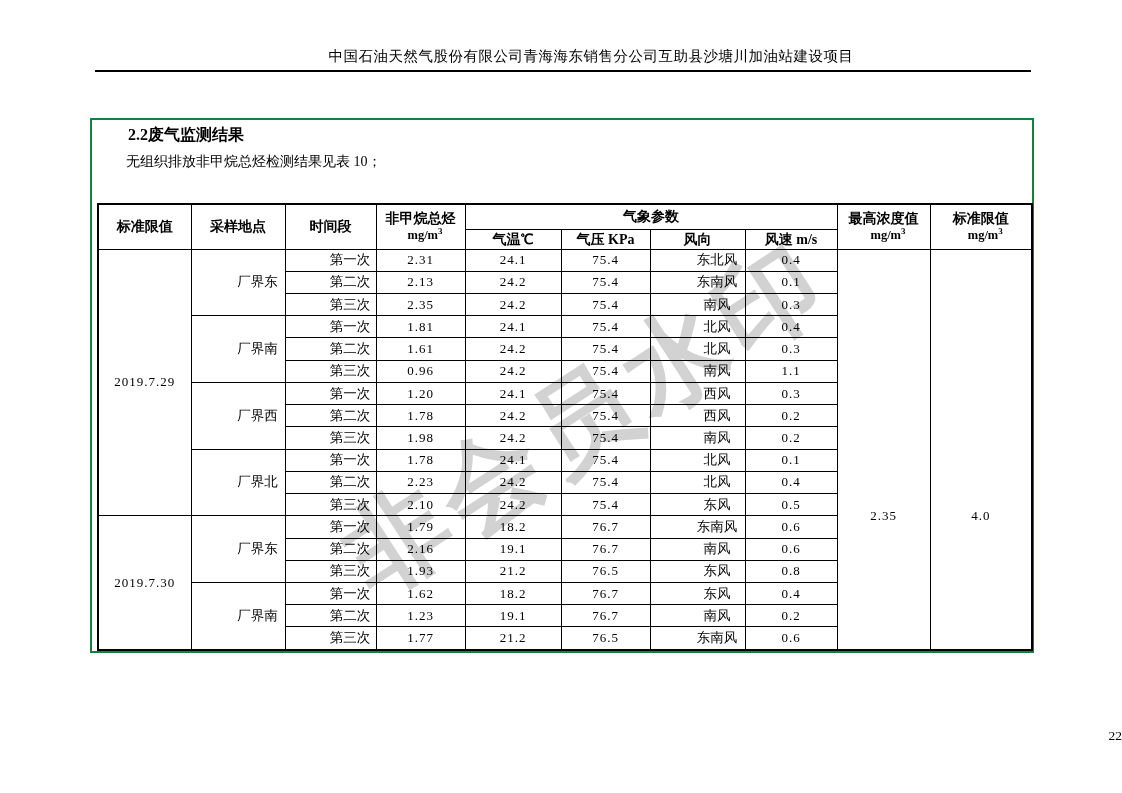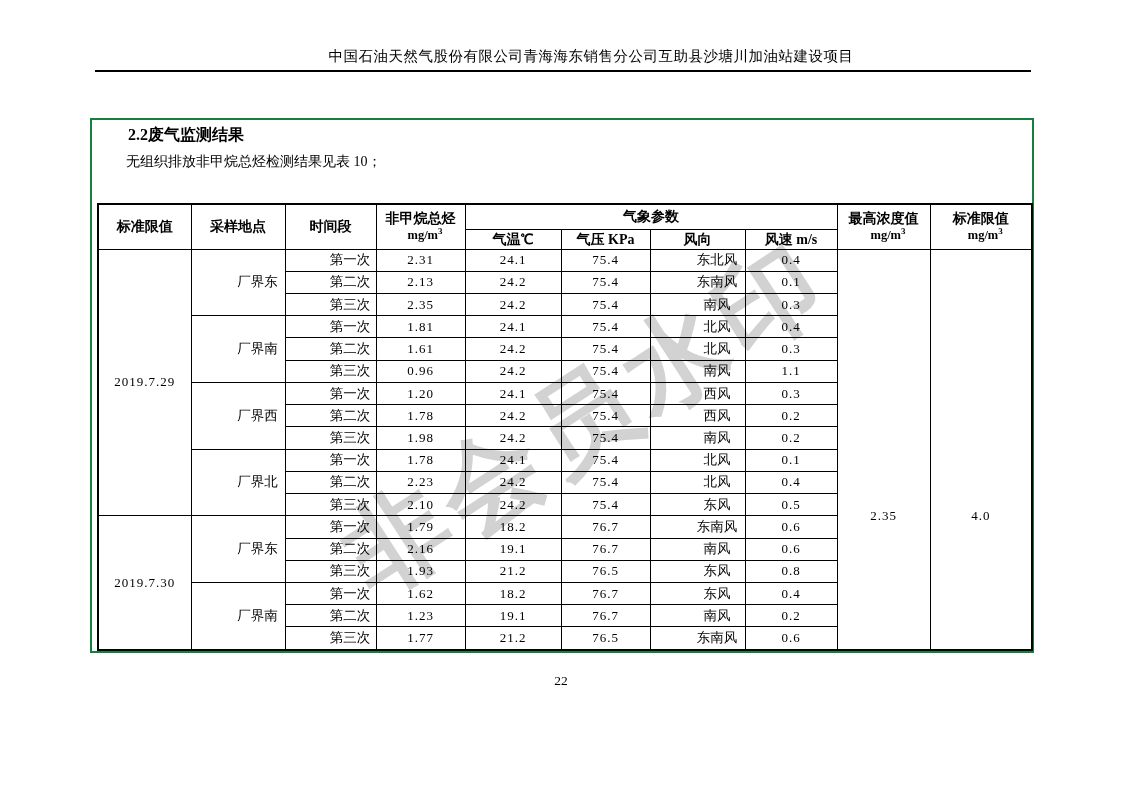--- a/index.html
+++ b/index.html
@@ -69,22 +69,22 @@
   }
   table.results thead th { font-weight: bold; font-size: 14px; line-height: 17px; }
   table.results thead tr.h1 { height: 25px; }
   table.results thead tr.h2 { height: 20px; }
   .unit-line { font-size: 12.5px; font-weight: bold; margin-left: 9px; }
   tbody td.num { font-size: 13px; letter-spacing: 1px; }
   tbody td.cjk { font-size: 13.5px; padding-left: 39px; }
   tbody td.pushdown { vertical-align: top; padding-top: 258px; }
   
   .page-number {
-    position: absolute; left: 0; top: 673px; width: 100%;
-    text-align: center; font-size: 13.5px; z-index: 2;
+    position: absolute; left: 0; top: 728px; width: 100%;
+    text-align: right; font-size: 13.5px; z-index: 2;
   }
 </style>
 </head>
 <body>
 
 <div class="doc-header-title">中国石油天然气股份有限公司青海海东销售分公司互助县沙塘川加油站建设项目</div>
 <div class="doc-header-rule"></div>
 
 <div class="watermark">非会员水印</div>
 

